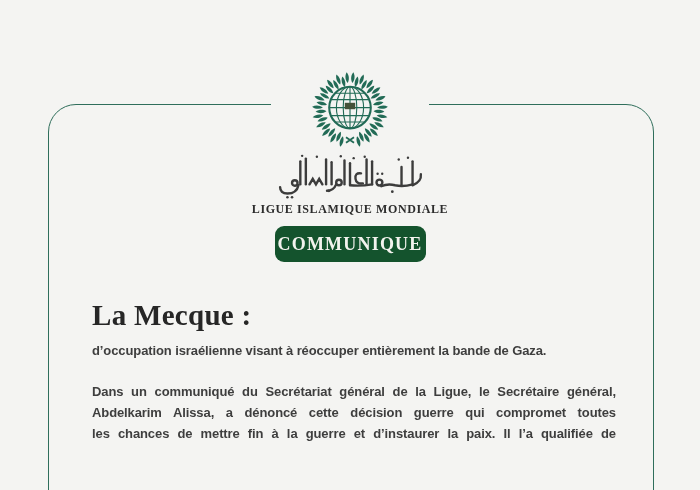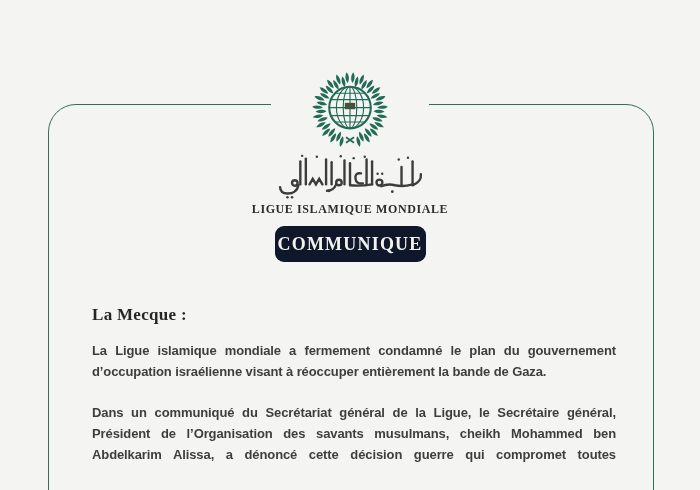--- a/index.html
+++ b/index.html
@@ -31,32 +31,32 @@
   .calligraphy { display: block; margin-top: 4px; }
   .org-name {
     margin-top: 2px;
     font-family: "Liberation Serif", serif;
     font-weight: bold; font-size: 12px; letter-spacing: 0.6px;
     color: #2d2d2d; white-space: nowrap;
   }
   .badge {
     margin-top: 9px;
     width: 151px; height: 36px; border-radius: 9px;
-    background: #0f172a; color: #f3f3ee;
+    background: #14532d; color: #f3f3ee;
     font-family: "Liberation Serif", serif;
     font-weight: bold; font-size: 18px; letter-spacing: 1.2px;
     display: flex; align-items: center; justify-content: center;
   }
 
   
   .content { position: absolute; left: 92px; top: 302px; width: 524px; z-index: 1; }
   .content h1 {
     margin: 0 0 12px 0;
     font-family: "Liberation Serif", serif;
-    font-weight: bold; font-size: 17px; line-height: 26px;
+    font-weight: bold; font-size: 29px; line-height: 26px;
     letter-spacing: 0.3px; color: #262626;
   }
   .para {
     margin: 0;
     font-weight: bold; font-size: 13px; line-height: 21px;
     letter-spacing: -0.1px; color: #3e3e3e;
   }
   .para + .para { margin-top: 20px; }
   .jline { display: block; text-align: justify; text-align-last: justify; }
   .jline.last { text-align-last: left; }
@@ -176,24 +176,23 @@
 
     <div class="org-name">LIGUE ISLAMIQUE MONDIALE</div>
 
     <div class="badge">COMMUNIQUE</div>
   </header>
 
   <main class="content">
     <h1>La Mecque :</h1>
 
     <p class="para">
-      <span class="jline">La Ligue islamique mondiale a fermement condamné le plan du gouvernement</span>
       <span class="jline last">d’occupation israélienne visant à réoccuper entièrement la bande de Gaza.</span>
     </p>
 
     <p class="para">
       <span class="jline">Dans un communiqué du Secrétariat général de la Ligue, le Secrétaire général,</span>
-      <span class="jline">Président de l’Organisation des savants musulmans, cheikh Mohammed ben</span>
       <span class="jline">Abdelkarim Alissa, a dénoncé cette décision guerre qui compromet toutes</span>
+      <span class="jline">les chances de mettre fin à la guerre et d’instaurer la paix. Il l’a qualifiée de</span>
     </p>
   </main>
 
 </div>
 
 </body></html>

